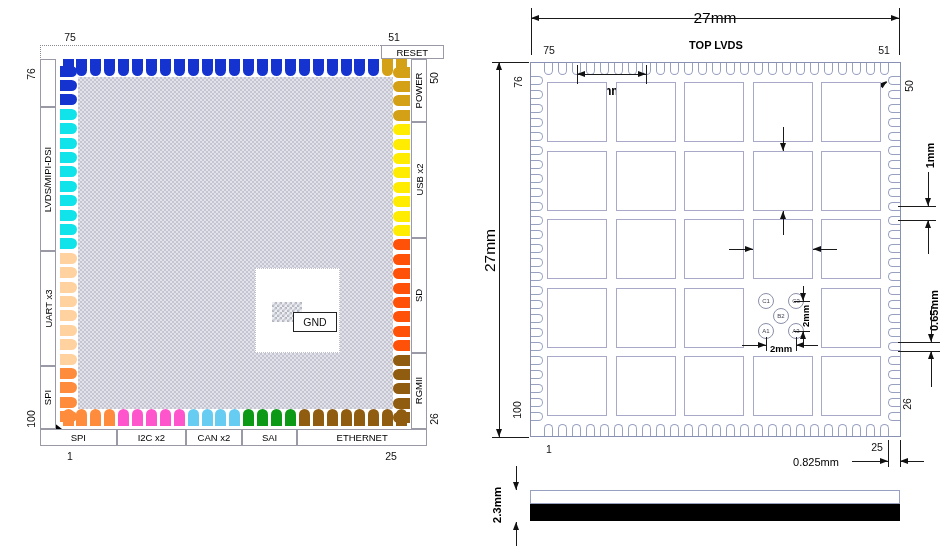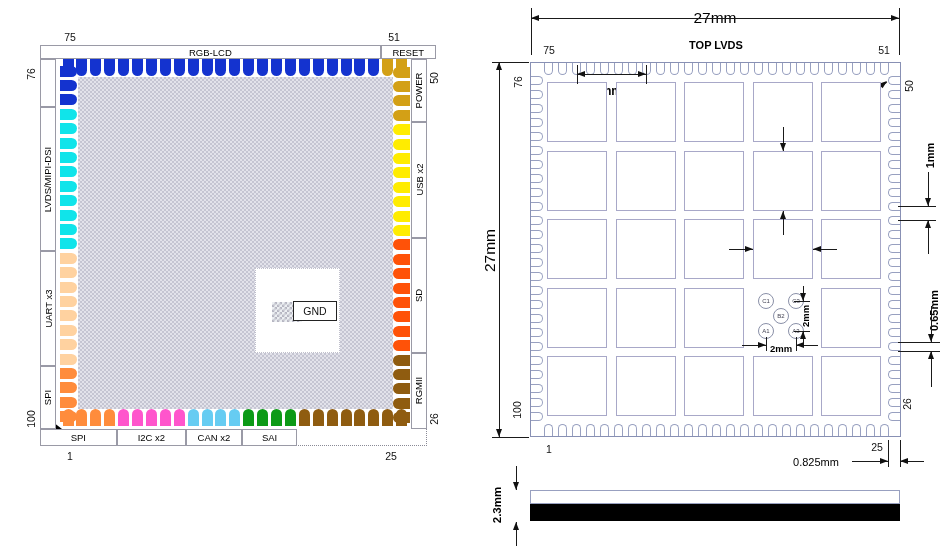--- a/index.html
+++ b/index.html
@@ -13,21 +13,21 @@
   .body-hatch{position:absolute;background-color:#e2e2ea;
     background-image:linear-gradient(45deg,#c5c5d2 25%,transparent 25%,transparent 75%,#c5c5d2 75%),
                      linear-gradient(45deg,#c5c5d2 25%,transparent 25%,transparent 75%,#c5c5d2 75%);
     background-size:4px 4px;background-position:0 0,2px 2px;}
   .gnd-area{position:absolute;background:#ffffff;border:1px dotted #c0c0cc;box-sizing:border-box;}
   .gnd-hatch{position:absolute;background-color:#eceff2;
     background-image:linear-gradient(45deg,#b6b6c2 25%,transparent 25%,transparent 75%,#b6b6c2 75%),
                      linear-gradient(45deg,#b6b6c2 25%,transparent 25%,transparent 75%,#b6b6c2 75%);
     background-size:5px 5px;background-position:0 0,2.5px 2.5px;}
   .gnd-box{position:absolute;background:#fff;border:1px solid #222;box-sizing:border-box;
-    display:flex;align-items:center;justify-content:center;font-size:10.5px;}
+    display:flex;align-items:center;justify-content:center;font-size:10.5px;margin-top:11px;}
   .tri{position:absolute;background:#000;clip-path:polygon(0 0,100% 100%,0 100%);}
   .strip-section{position:absolute;background:#ffffff;border:1px solid #9a9aa6;box-sizing:border-box;
     display:flex;align-items:center;justify-content:center;font-size:9.5px;color:#000;}
   .strip-section span{white-space:nowrap;display:block;}
   .pin{position:absolute;}
   .modbox{position:absolute;border:1px solid #8890b4;box-sizing:border-box;background:#fff;}
   .arc{position:absolute;border:1px solid #98a0c0;box-sizing:border-box;background:#fff;}
   .sq{position:absolute;border:1px solid #a8a8c8;box-sizing:border-box;background:#fff;}
   .fid{position:absolute;border:1px solid #8a90a8;border-radius:50%;box-sizing:border-box;
     background:#fff;display:flex;align-items:center;justify-content:center;
@@ -87,24 +87,21 @@
       <div class="pin" style="background: rgb(20, 51, 207); border-radius: 0px 0px 5.5px 5.5px; left: 271px; top: 59px; width: 11px; height: 17px;"></div>
       <div class="pin" style="background: rgb(20, 51, 207); border-radius: 0px 0px 5.5px 5.5px; left: 284.9px; top: 59px; width: 11px; height: 17px;"></div>
       <div class="pin" style="background: rgb(20, 51, 207); border-radius: 0px 0px 5.5px 5.5px; left: 298.8px; top: 59px; width: 11px; height: 17px;"></div>
       <div class="pin" style="background: rgb(20, 51, 207); border-radius: 0px 0px 5.5px 5.5px; left: 312.7px; top: 59px; width: 11px; height: 17px;"></div>
       <div class="pin" style="background: rgb(20, 51, 207); border-radius: 0px 0px 5.5px 5.5px; left: 326.6px; top: 59px; width: 11px; height: 17px;"></div>
       <div class="pin" style="background: rgb(20, 51, 207); border-radius: 0px 0px 5.5px 5.5px; left: 340.5px; top: 59px; width: 11px; height: 17px;"></div>
       <div class="pin" style="background: rgb(20, 51, 207); border-radius: 0px 0px 5.5px 5.5px; left: 354.4px; top: 59px; width: 11px; height: 17px;"></div>
       <div class="pin" style="background: rgb(20, 51, 207); border-radius: 0px 0px 5.5px 5.5px; left: 368.3px; top: 59px; width: 11px; height: 17px;"></div>
       <div class="pin" style="background: rgb(211, 160, 22); border-radius: 0px 0px 5.5px 5.5px; left: 382.2px; top: 59px; width: 11px; height: 17px;"></div>
       <div class="pin" style="background: rgb(211, 160, 22); border-radius: 0px 0px 5.5px 5.5px; left: 396.1px; top: 59px; width: 11px; height: 17px;"></div>
-      <div class="strip-section" style="left: 40px; top: 45px; width: 340.75px; height: 14px;">
-        <span>RGB-LCD</span>
-      </div>
-      <div class="strip-section" style="left: 380.75px; top: 45px; width: 55px; height: 14px;">
+      <div class="strip-section" style="left: 380.75px; top: 45px; width: 63px; height: 14px;">
         <span>RESET</span>
       </div>
       <div class="pin" style="background: rgb(255, 140, 60); border-radius: 5.5px 5.5px 0px 0px; left: 62.5px; top: 409px; width: 11px; height: 17px;"></div>
       <div class="pin" style="background: rgb(255, 140, 60); border-radius: 5.5px 5.5px 0px 0px; left: 76.4px; top: 409px; width: 11px; height: 17px;"></div>
       <div class="pin" style="background: rgb(255, 140, 60); border-radius: 5.5px 5.5px 0px 0px; left: 90.3px; top: 409px; width: 11px; height: 17px;"></div>
       <div class="pin" style="background: rgb(255, 140, 60); border-radius: 5.5px 5.5px 0px 0px; left: 104.2px; top: 409px; width: 11px; height: 17px;"></div>
       <div class="pin" style="background: rgb(255, 85, 204); border-radius: 5.5px 5.5px 0px 0px; left: 118.1px; top: 409px; width: 11px; height: 17px;"></div>
       <div class="pin" style="background: rgb(255, 85, 204); border-radius: 5.5px 5.5px 0px 0px; left: 132px; top: 409px; width: 11px; height: 17px;"></div>
       <div class="pin" style="background: rgb(255, 85, 204); border-radius: 5.5px 5.5px 0px 0px; left: 145.9px; top: 409px; width: 11px; height: 17px;"></div>
       <div class="pin" style="background: rgb(255, 85, 204); border-radius: 5.5px 5.5px 0px 0px; left: 159.8px; top: 409px; width: 11px; height: 17px;"></div>
@@ -129,20 +126,23 @@
         <span>SPI</span>
       </div>
       <div class="strip-section" style="left: 116.65px; top: 429px; width: 69.5px; height: 17px;">
         <span>I2C x2</span>
       </div>
       <div class="strip-section" style="left: 186.15px; top: 429px; width: 55.6px; height: 17px;">
         <span>CAN x2</span>
       </div>
       <div class="strip-section" style="left: 241.75px; top: 429px; width: 55.6px; height: 17px;">
         <span>SAI</span>
+      </div>
+      <div class="strip-section" style="left: 297.35px; top: 429px; width: 129.65px; height: 17px;">
+        <span>ETHERNET</span>
       </div>
       <div class="pin" style="background: rgb(20, 51, 207); border-radius: 0px 5.5px 5.5px 0px; left: 60px; top: 65.5px; width: 17px; height: 11px;"></div>
       <div class="pin" style="background: rgb(20, 51, 207); border-radius: 0px 5.5px 5.5px 0px; left: 60px; top: 79.9px; width: 17px; height: 11px;"></div>
       <div class="pin" style="background: rgb(20, 51, 207); border-radius: 0px 5.5px 5.5px 0px; left: 60px; top: 94.3px; width: 17px; height: 11px;"></div>
       <div class="pin" style="background: rgb(16, 228, 234); border-radius: 0px 5.5px 5.5px 0px; left: 60px; top: 108.7px; width: 17px; height: 11px;"></div>
       <div class="pin" style="background: rgb(16, 228, 234); border-radius: 0px 5.5px 5.5px 0px; left: 60px; top: 123.1px; width: 17px; height: 11px;"></div>
       <div class="pin" style="background: rgb(16, 228, 234); border-radius: 0px 5.5px 5.5px 0px; left: 60px; top: 137.5px; width: 17px; height: 11px;"></div>
       <div class="pin" style="background: rgb(16, 228, 234); border-radius: 0px 5.5px 5.5px 0px; left: 60px; top: 151.9px; width: 17px; height: 11px;"></div>
       <div class="pin" style="background: rgb(16, 228, 234); border-radius: 0px 5.5px 5.5px 0px; left: 60px; top: 166.3px; width: 17px; height: 11px;"></div>
       <div class="pin" style="background: rgb(16, 228, 234); border-radius: 0px 5.5px 5.5px 0px; left: 60px; top: 180.7px; width: 17px; height: 11px;"></div>

